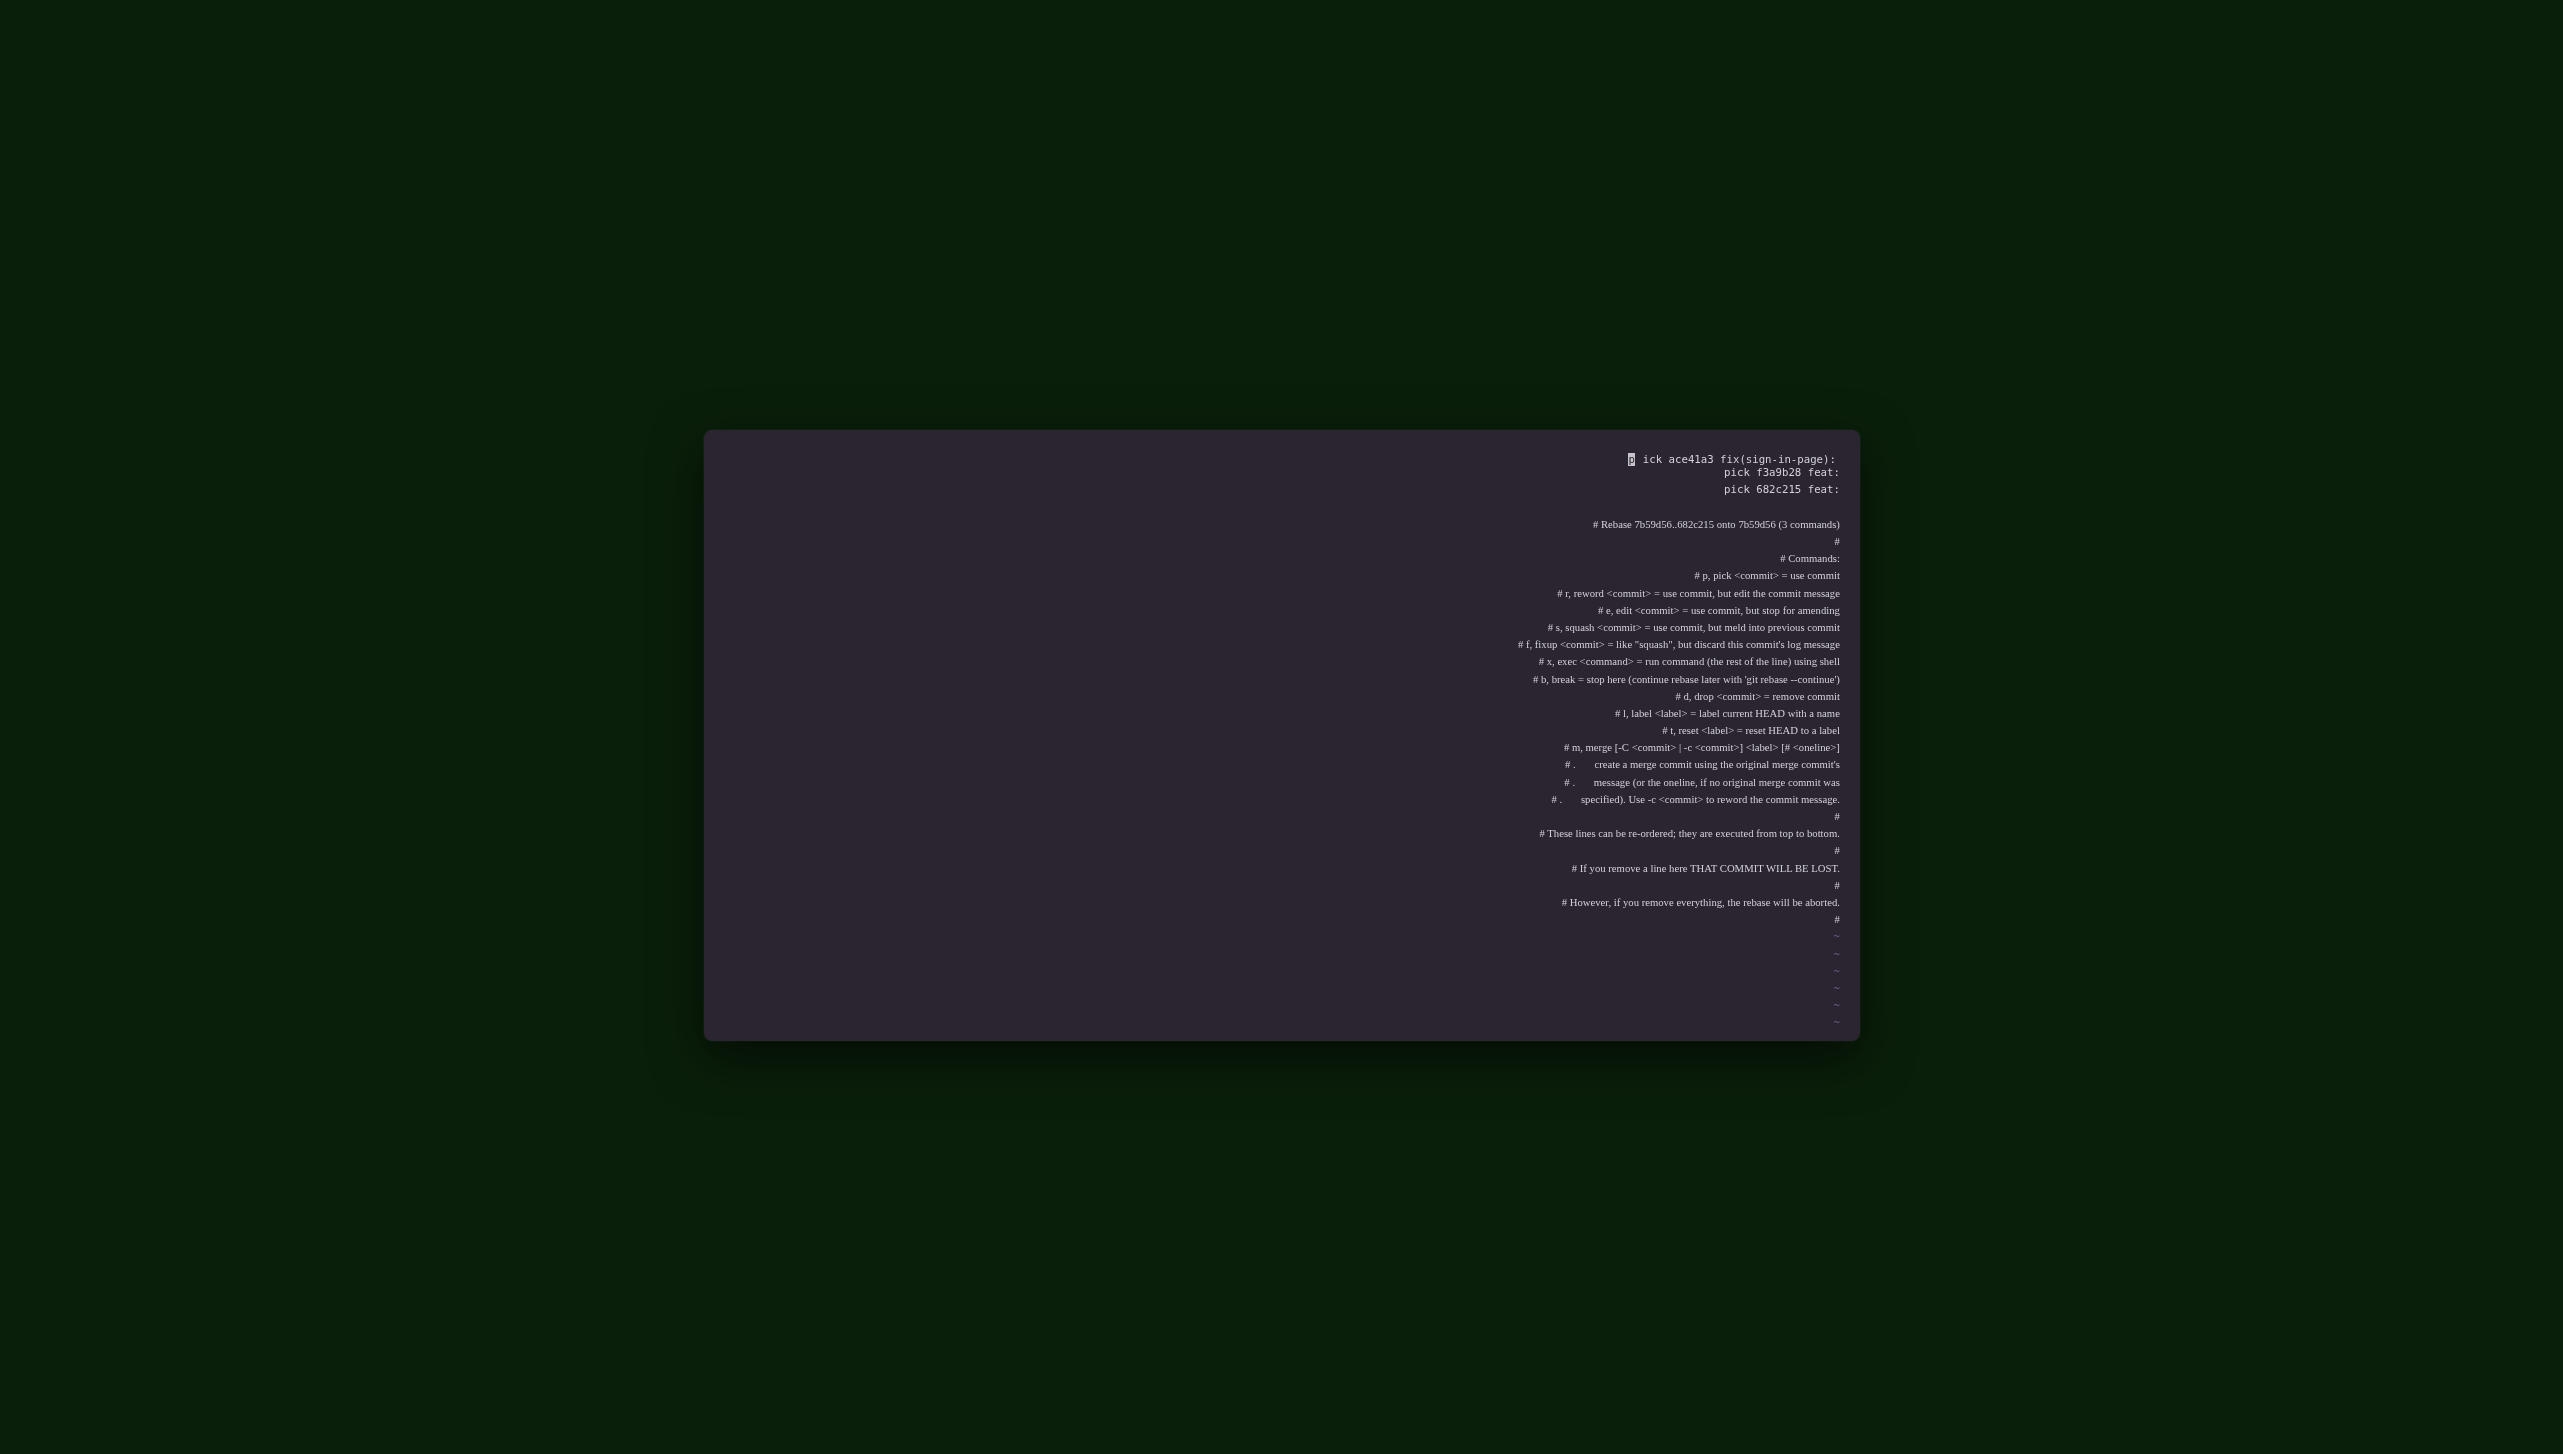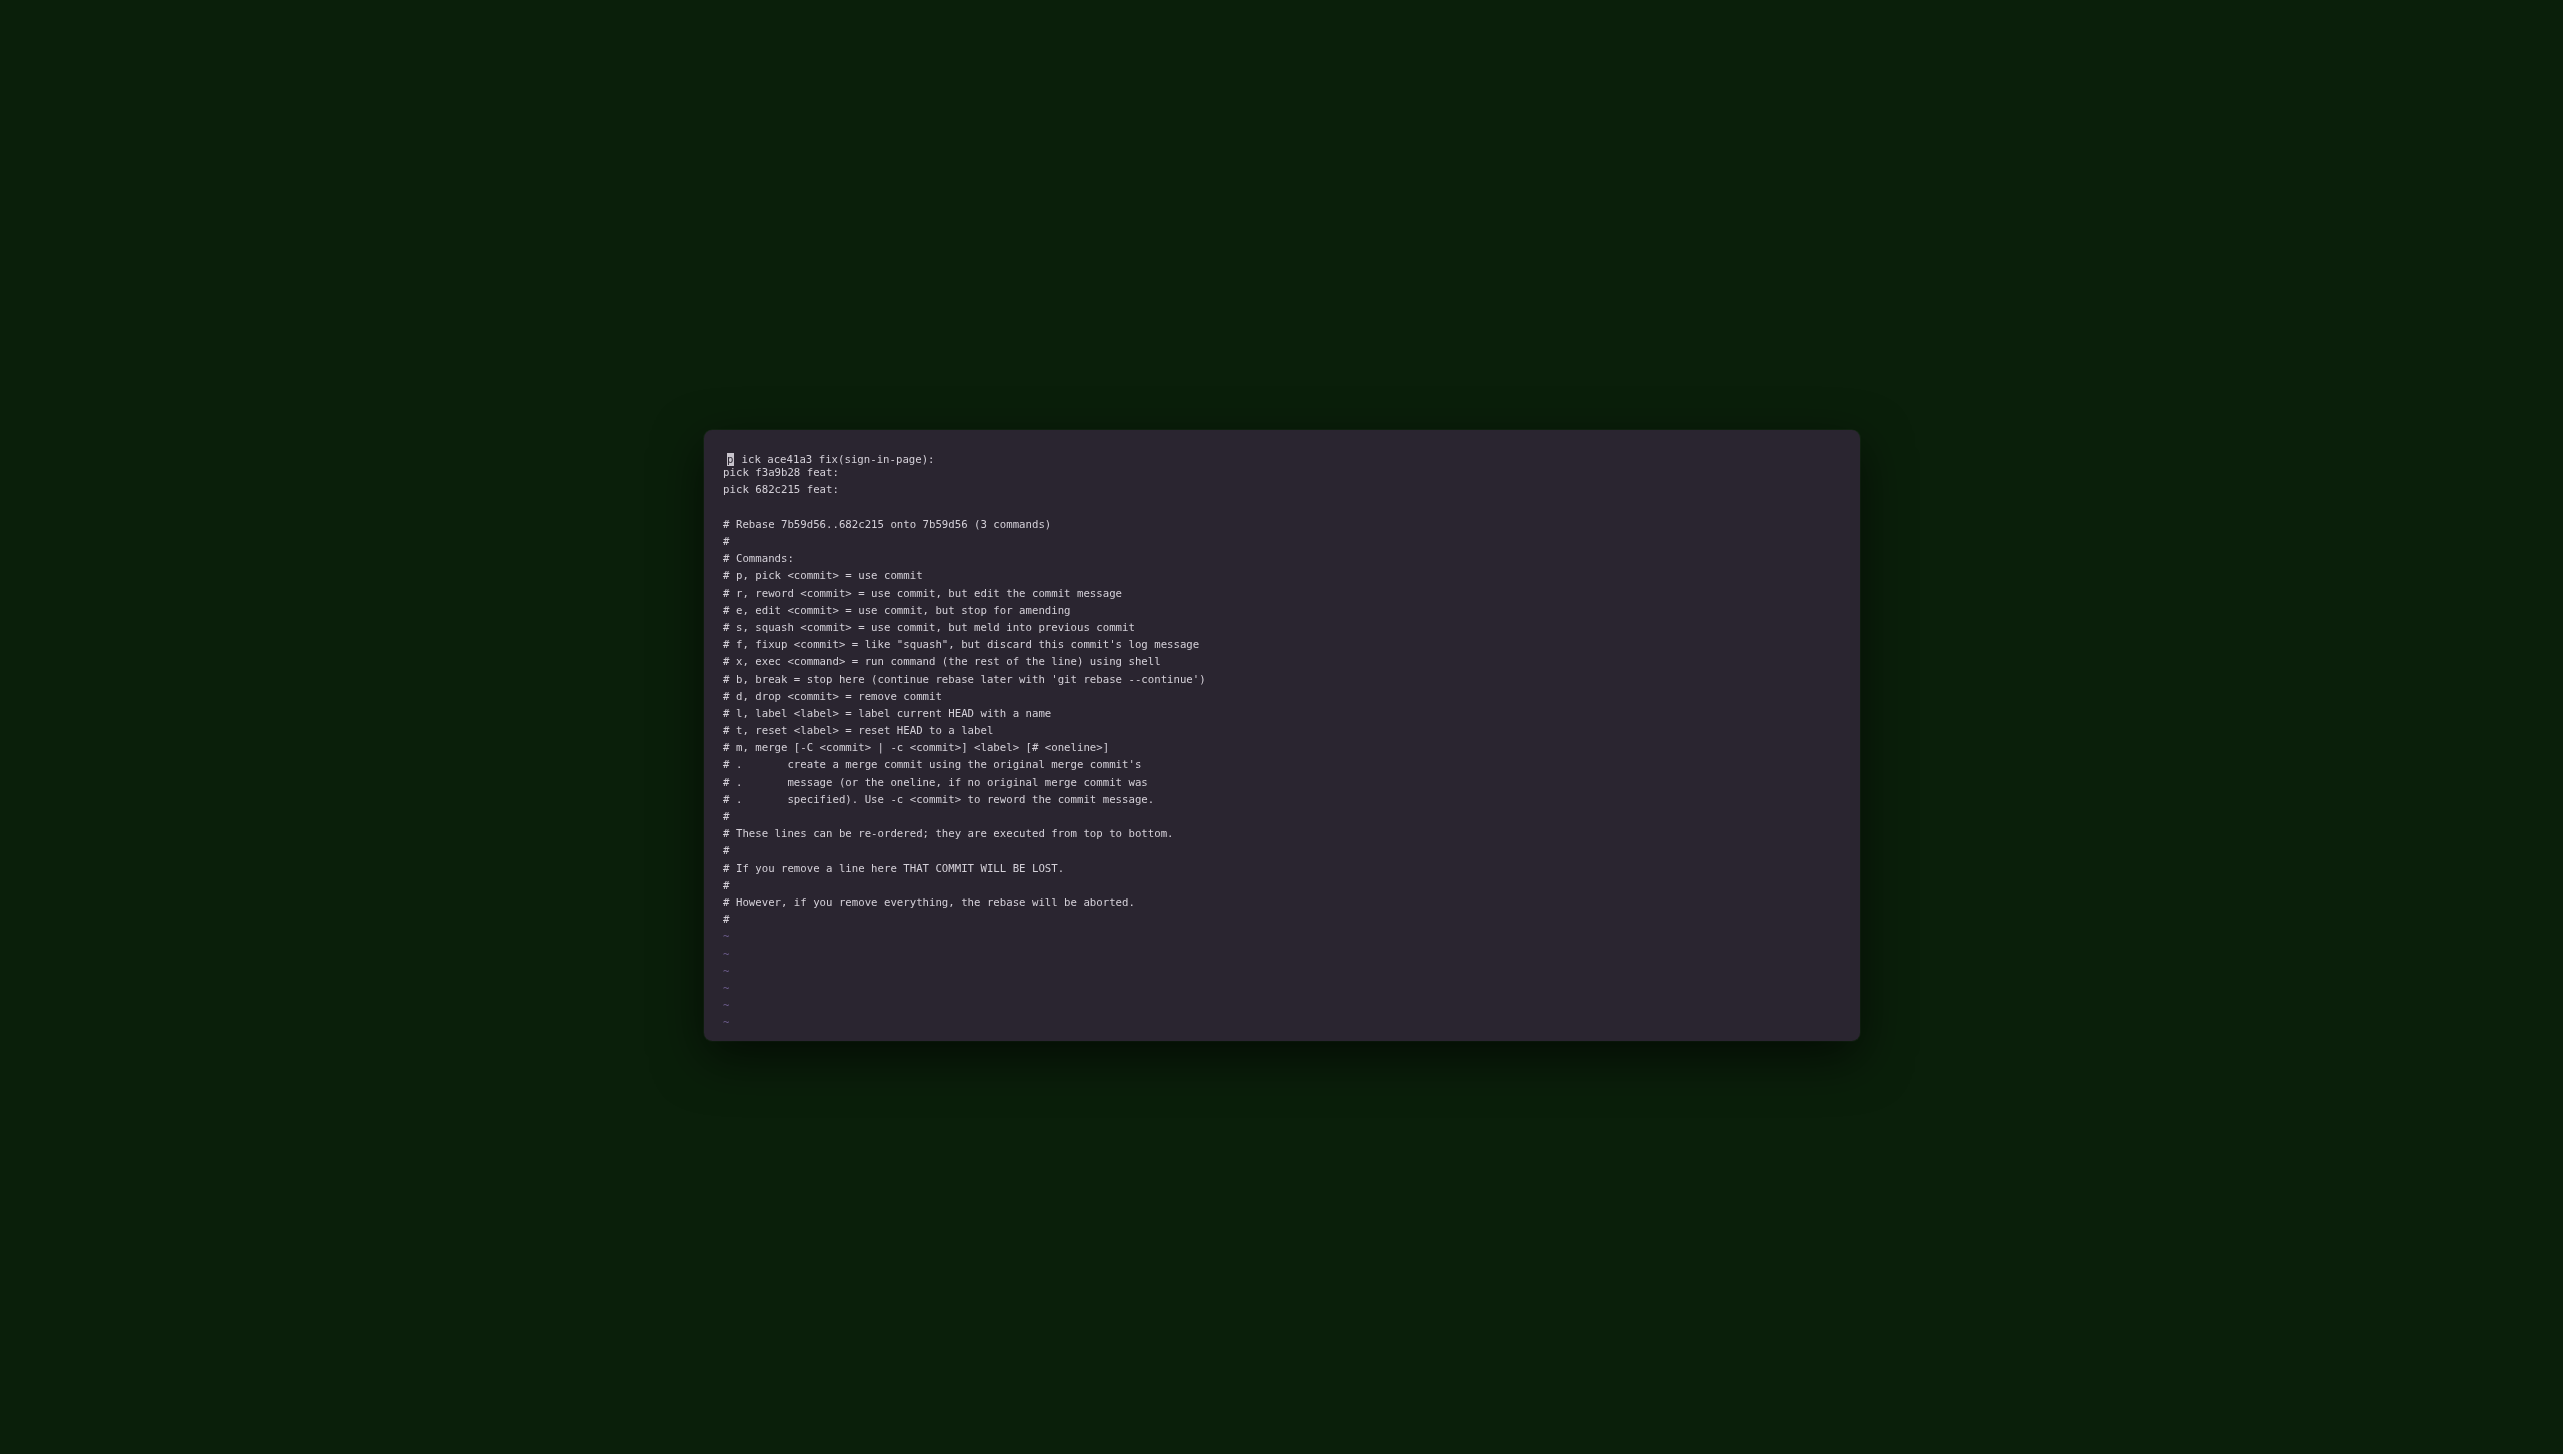--- a/index.html
+++ b/index.html
@@ -1,18 +1,19 @@
 <!DOCTYPE html>
 <html style="font-size:13.2px"><head>
   <meta charset="utf-8">
   <style>
     * {
       margin: 4px;
       padding: 0;
       box-sizing: border-box;
+      text-align: right;
     }
     body {
       background: #0a1f0a;
       font-family: 'SF Mono', 'Monaco', 'Menlo', 'Consolas', monospace;
       font-size: 10.7px;
       line-height: 13.2px;
       display: flex;
       align-items: center;
       justify-content: center;
       min-height: 100vh;
@@ -45,20 +46,21 @@
       background: #c8c4cc;
       color: #2a2530;
       display: inline-block;
       width: 1ch;
     }
     .pick-text {
       color: #d4d0d8;
     }
     .comment {
       color: #d4d0d8;
+      font-family: Liberation Serif, serif;
     }
     .tilde {
       color: #6b5b8a;
     }
     .status-line {
       color: #d4d0d8;
     }
   </style>
 </head>
 <body>

